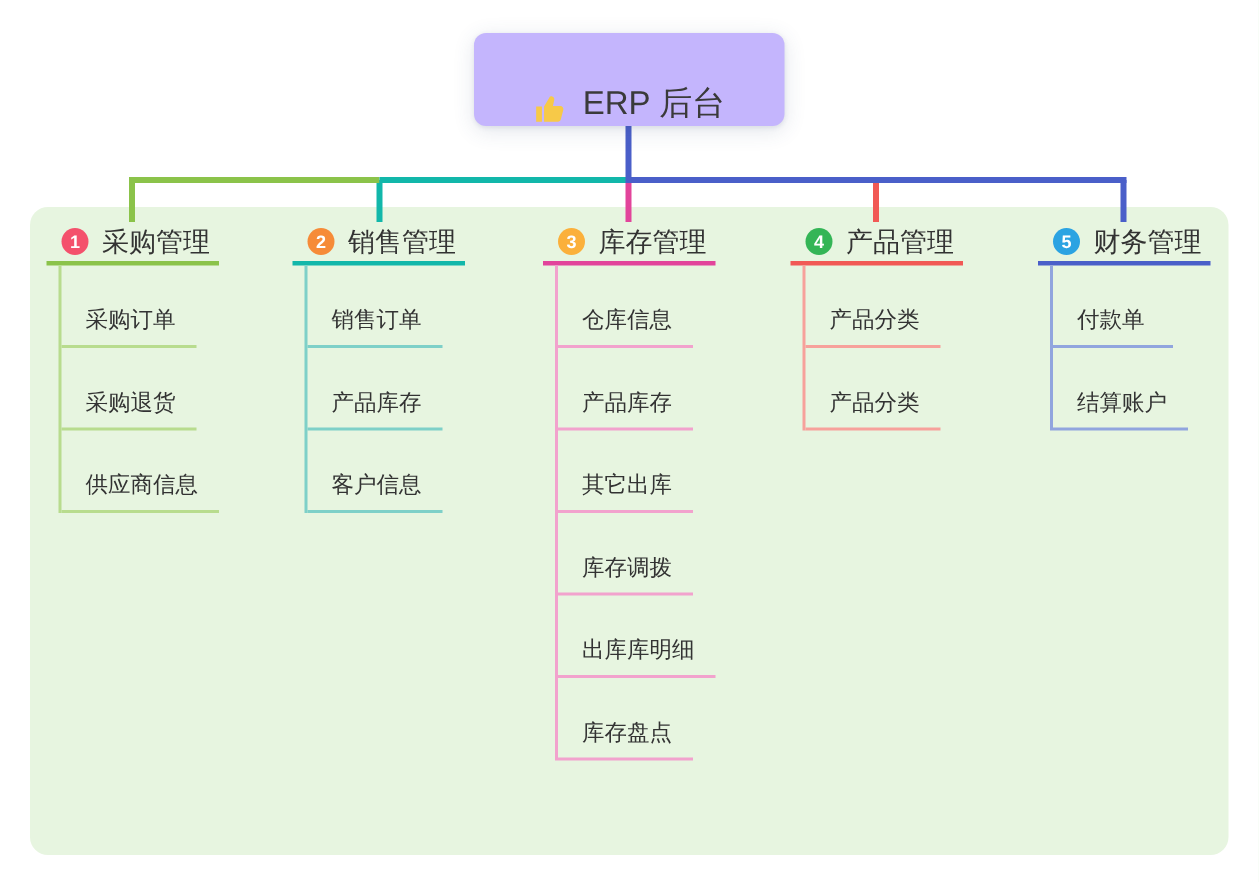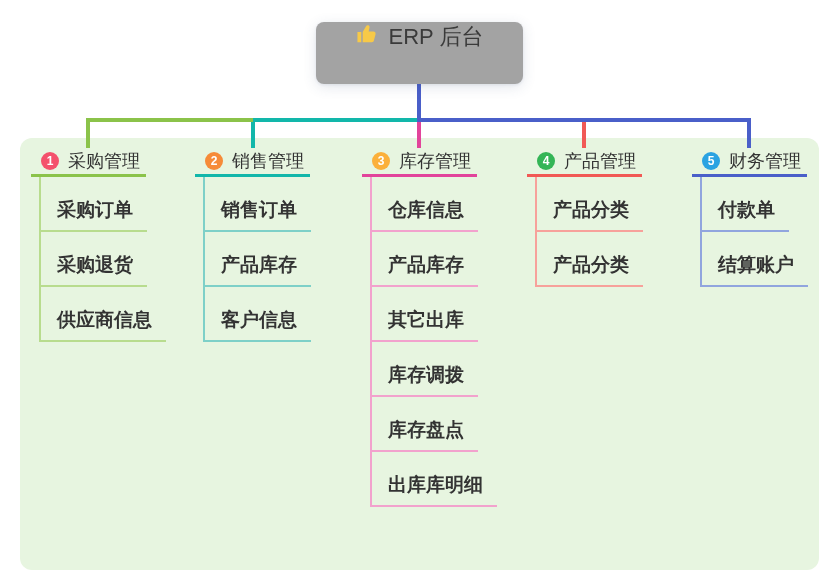--- a/index.html
+++ b/index.html
@@ -10,39 +10,39 @@
   
   #panel { position:absolute; left:20px; top:138px; width:799px; height:432px;
            background:#e7f5e0; border-radius:12px; z-index:1; }
 
   
   #wires { position:absolute; left:0; top:0; width:839px; height:588px;
            z-index:2; pointer-events:none; }
 
   
   #root-node { position:absolute; left:316px; top:22px; width:207px; height:62px;
-               background:#a3a3a3; border-radius:8px; z-index:4;
+               background:#c4b5fd; border-radius:8px; z-index:4;
                box-shadow:0 3px 14px rgba(60,80,120,.14), 0 1px 3px rgba(60,80,120,.10);
-               display:flex; align-items:flex-start; justify-content:center; gap:10px;
+               display:flex; align-items:flex-end; justify-content:center; gap:10px;
                font-size:22px; color:#3a3a3a; cursor:default; }
   #root-node svg { display:block; }
 
   
   .branch { position:absolute; top:148px; z-index:3; }
   .branch-title { display:flex; align-items:center; gap:9px; padding-left:10px;
                   width:115px; height:29px; font-size:18px; color:#333;
                   border-bottom:3px solid var(--c); white-space:nowrap; }
   .badge { flex:0 0 auto; width:18px; height:18px; border-radius:50%;
            background:var(--b); color:#fff; font-size:12px; line-height:18px;
            text-align:center; font-weight:bold; }
   .children { margin-left:8px; border-left:2px solid var(--cl); }
   .child { height:55px; display:flex; align-items:flex-end;
            padding:0 14px 7px 16px; border-bottom:2px solid var(--cl);
-           width:max-content; min-width:80px; font-size:19px; color:#333;
-           white-space:nowrap;font-weight:bold; }
+           width:max-content; min-width:80px; font-size:15px; color:#333;
+           white-space:nowrap; }
 
   .b1 { --c:#8bc34a; --cl:#b8dc8e; --b:#f4516c; left:31px; }
   .b2 { --c:#12b7aa; --cl:#7ed0c8; --b:#f68b38; left:195px; }
   .b3 { --c:#e2449b; --cl:#f2a2cd; --b:#fbb03b; left:362px; }
   .b4 { --c:#f15955; --cl:#f7a19b; --b:#34b556; left:527px; }
   .b5 { --c:#4a5fc9; --cl:#91a5de; --b:#2ba3e2; left:692px; }
 </style>
 </head>
 <body>
 
@@ -101,22 +101,22 @@
   <div class="branch b3">
     <div class="branch-title">
       <span class="badge">3</span>
       <span>库存管理</span>
     </div>
     <div class="children">
       <div class="child">仓库信息</div>
       <div class="child">产品库存</div>
       <div class="child">其它出库</div>
       <div class="child">库存调拨</div>
+      <div class="child">出库库明细</div>
       <div class="child">库存盘点</div>
-      <div class="child">出库库明细</div>
     </div>
   </div>
 
   <div class="branch b4">
     <div class="branch-title">
       <span class="badge">4</span>
       <span>产品管理</span>
     </div>
     <div class="children">
       <div class="child">产品分类</div>

